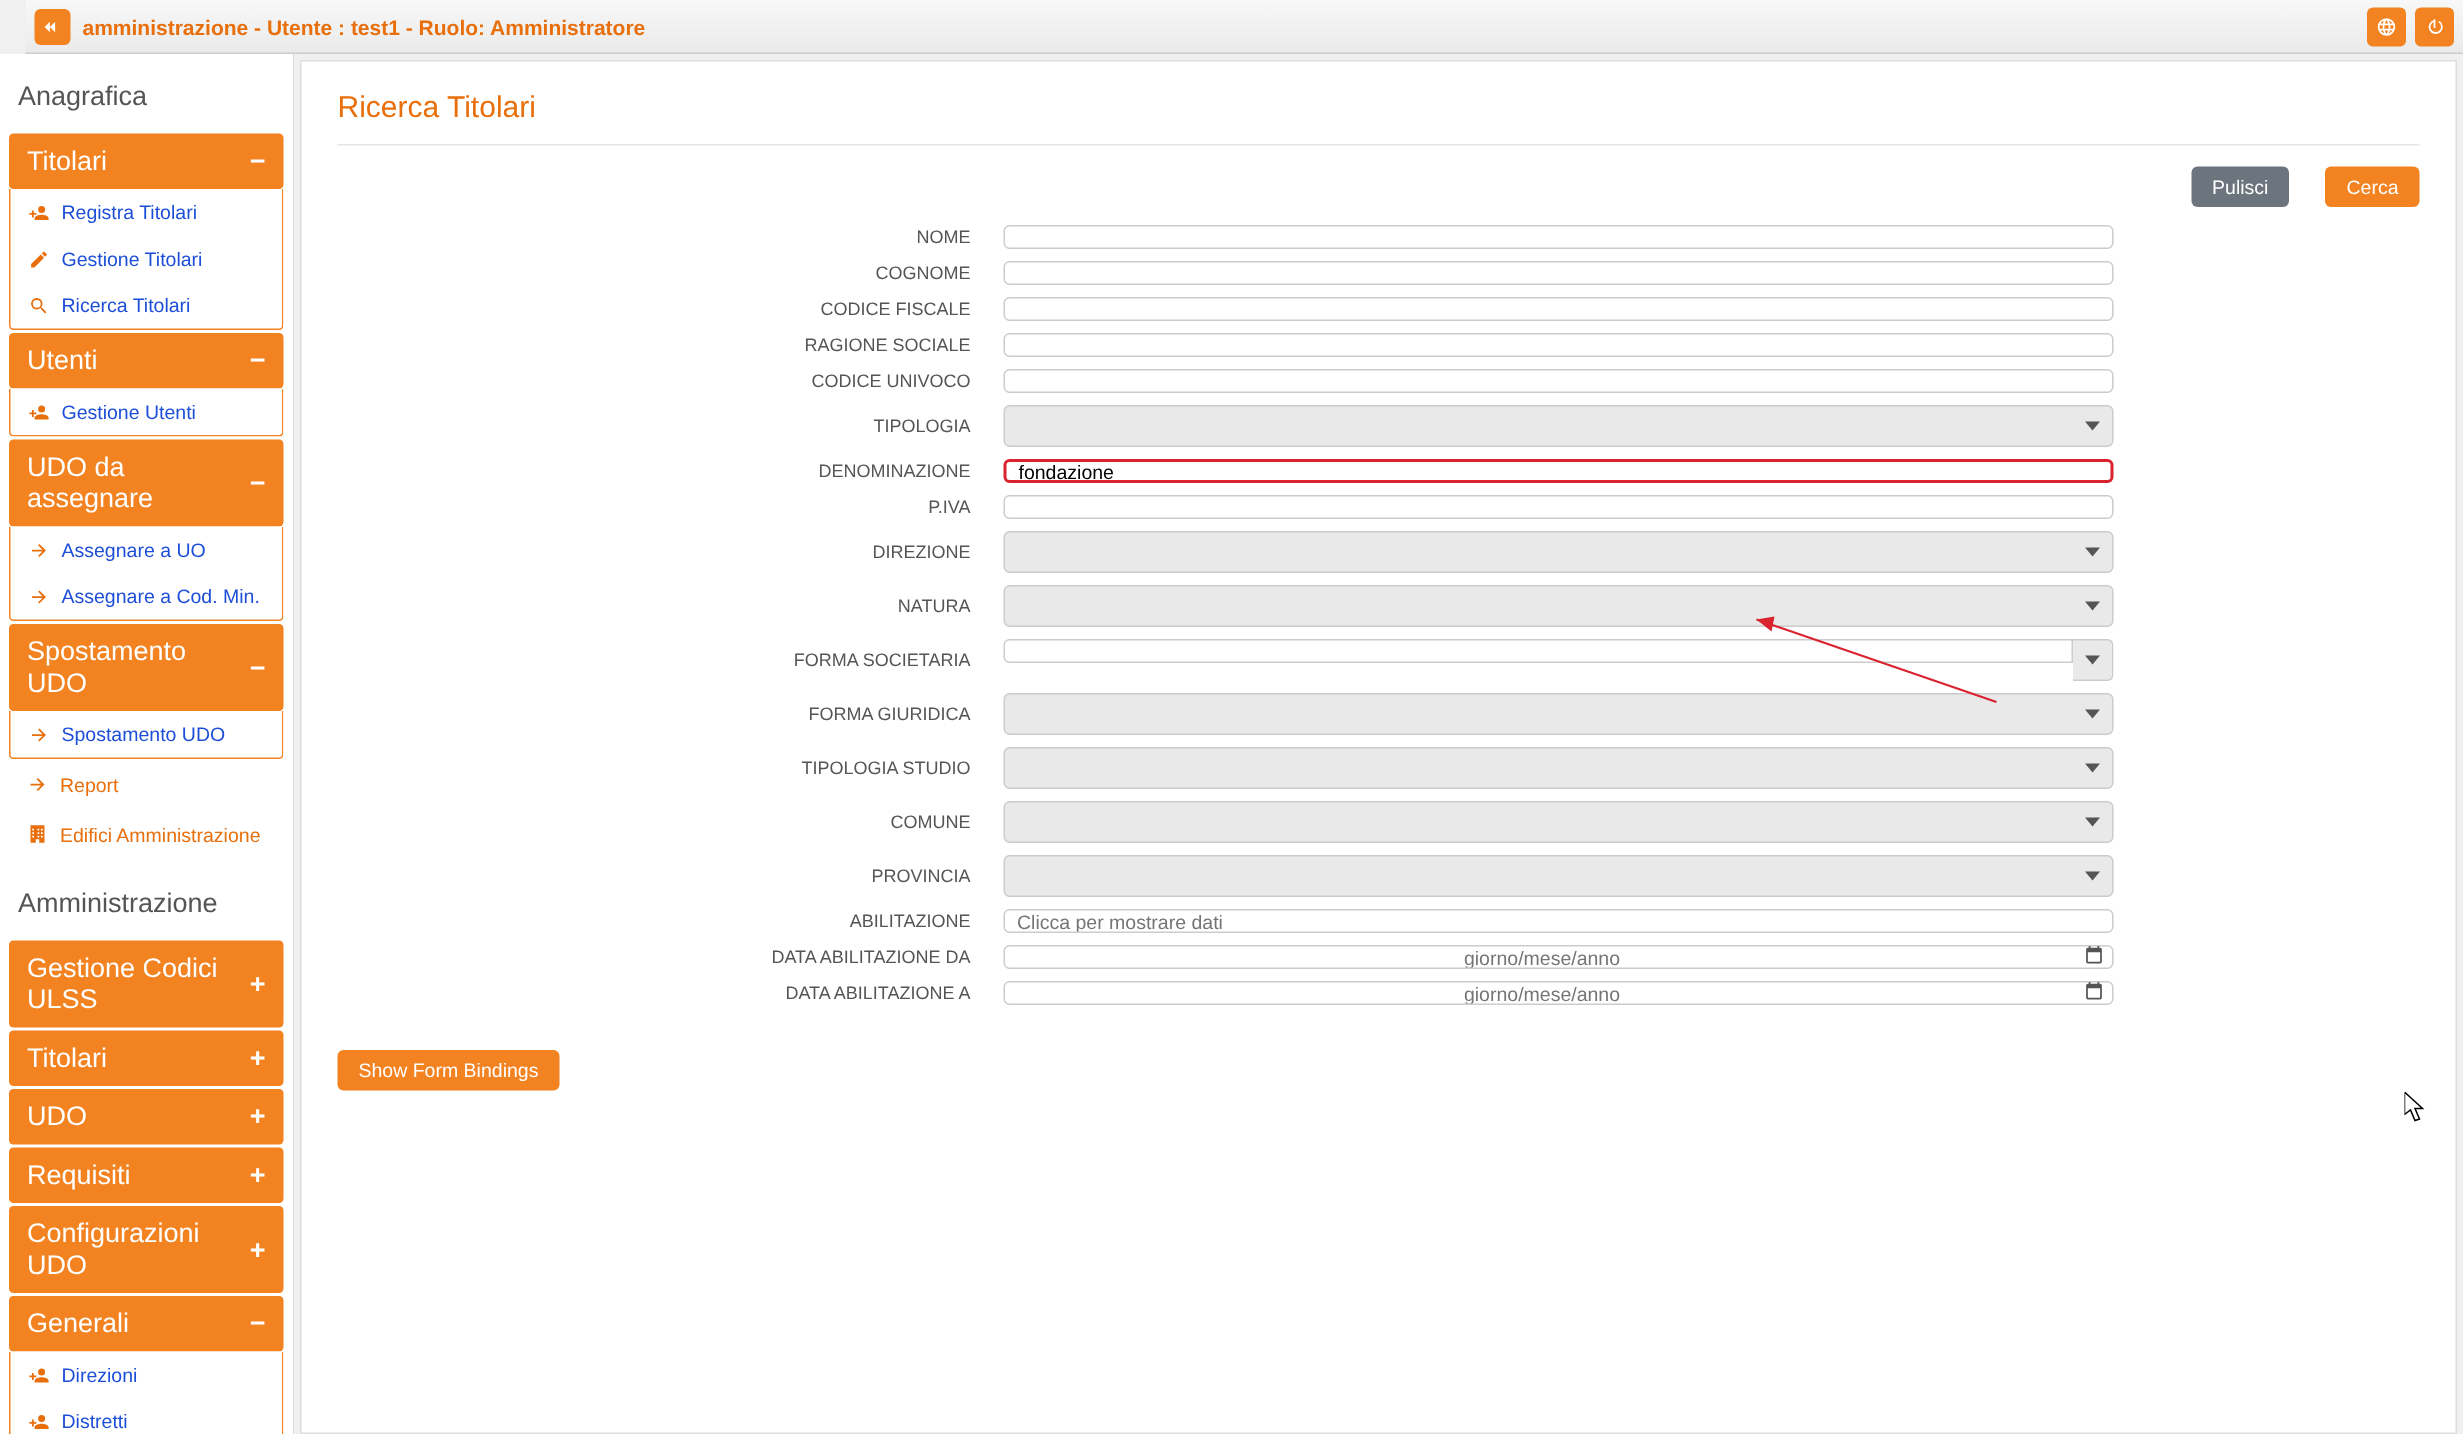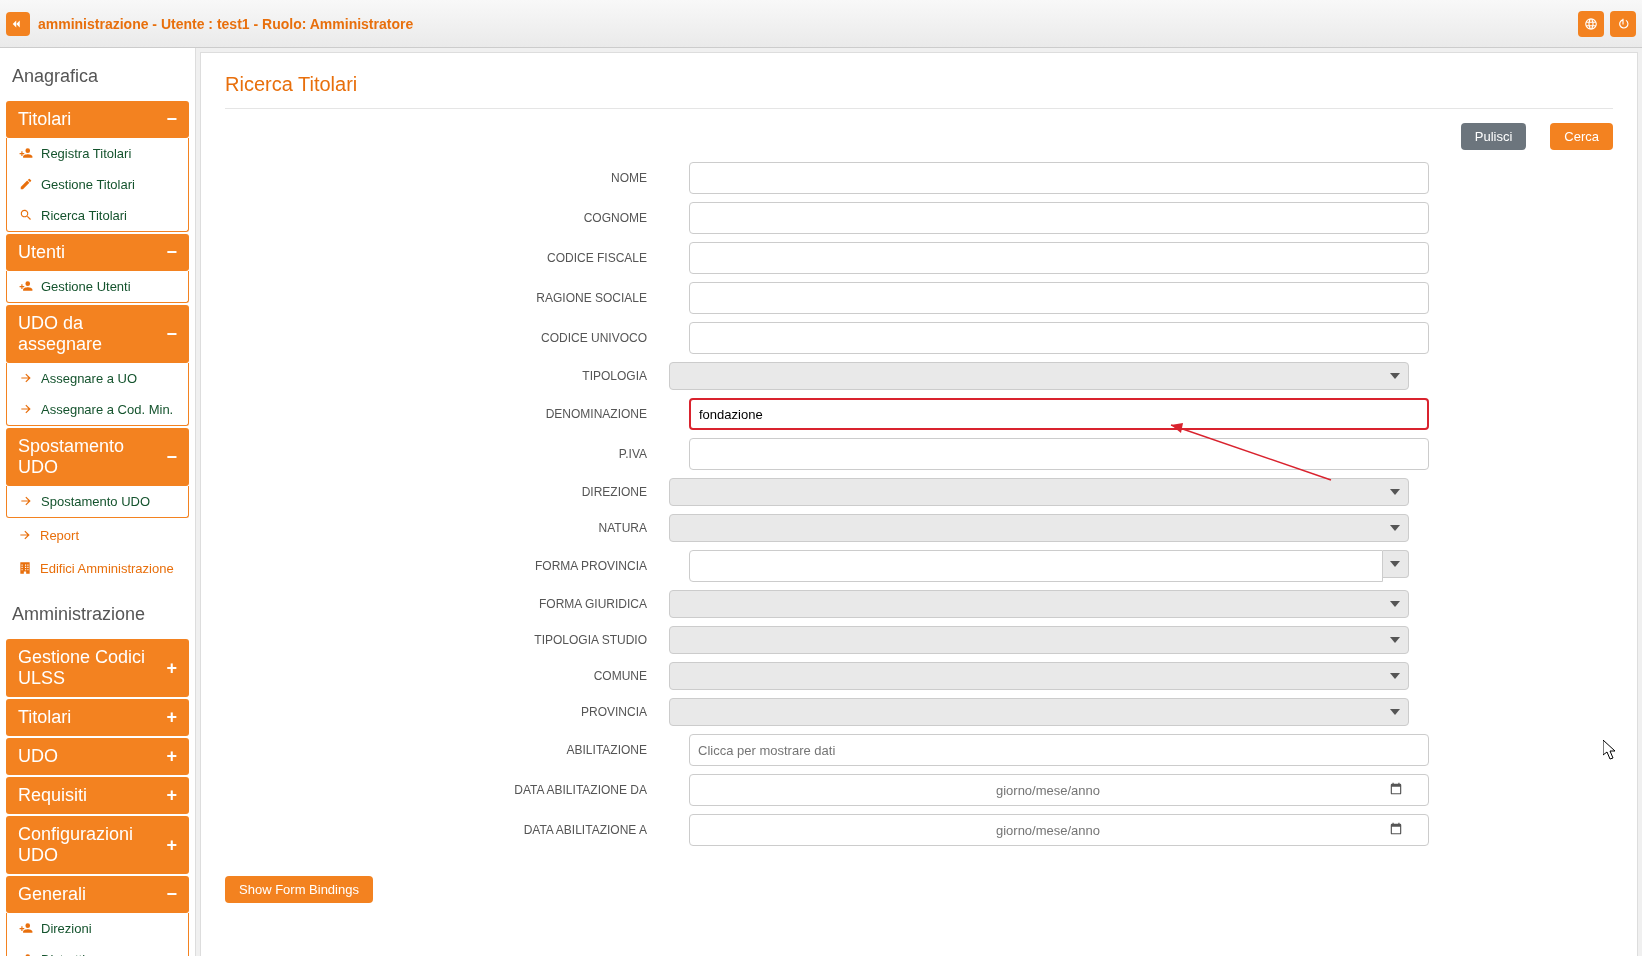--- a/index.html
+++ b/index.html
@@ -1,53 +1,53 @@
 <!DOCTYPE html>
 <html><head>
 <meta charset="utf-8">
 <style>
 * { box-sizing: border-box; margin: 0; padding: 0; }
 body { font-family: Arial, Helvetica, sans-serif; font-size: 13px; color: #333; background: #f0f0f0; overflow: hidden; }
-.topbar { height: 48px; background: linear-gradient(#f8f8f8, #eaeaea); border-bottom: 1px solid #ccc; display: flex; align-items: center; padding: 0 6px; }
+.topbar { height: 36px; background: linear-gradient(#f8f8f8, #eaeaea); border-bottom: 1px solid #ccc; display: flex; align-items: center; padding: 0 6px; margin-left: 17px; }
 .collapse-btn { width: 24px; height: 24px; background: #f38220; border-radius: 4px; display: flex; align-items: center; justify-content: center; margin-right: 8px; cursor: pointer; }
 .collapse-btn svg { fill: #fff; }
 .app-title { color: #e86f0c; font-weight: bold; font-size: 14px; }
 .topbar-right { margin-left: auto; display: flex; gap: 6px; }
 .top-icon-btn { width: 26px; height: 26px; background: #f38220; border-radius: 4px; display: flex; align-items: center; justify-content: center; cursor: pointer; }
 .top-icon-btn svg { fill: #fff; }
 
 .layout { display: flex; height: calc(100vh - 32px); }
 .sidebar { width: 196px; background: #fff; border-right: 1px solid #ddd; overflow-y: auto; position: relative; }
 .sidebar::-webkit-scrollbar { width: 10px; }
 .sidebar::-webkit-scrollbar-track { background: #f1f1f1; }
 .sidebar::-webkit-scrollbar-thumb { background: #c1c1c1; border-radius: 5px; }
 .section-title { font-size: 18px; color: #555; padding: 18px 12px 12px; }
 .accordion-header { background: #f38220; color: #fff; padding: 8px 12px; font-size: 18px; display: flex; justify-content: space-between; align-items: center; cursor: pointer; border-radius: 3px; margin: 2px 6px; }
 .accordion-header .toggle { font-weight: bold; }
 .accordion-body { border: 1px solid #f38220; border-top: none; border-radius: 0 0 3px 3px; margin: -2px 6px 2px; background: #fff; }
-.nav-item { padding: 8px 12px; color: #14532d; display: flex; align-items: flex-start; gap: 8px; cursor: pointer; font-size: 13px; }
+.nav-item { padding: 8px 12px; color: #1d4ed8; display: flex; align-items: center; gap: 8px; cursor: pointer; font-size: 13px; }
 .nav-item svg { fill: #e86f0c; width: 14px; height: 14px; flex-shrink: 0; }
 .nav-item-plain { padding: 8px 12px; color: #e86f0c; display: flex; gap: 8px; cursor: pointer; margin: 2px 6px; }
 .nav-item-plain svg { fill: #e86f0c; width: 14px; height: 14px; flex-shrink: 0; }
 
 .main { flex: 1; background: #fff; margin: 4px; border: 1px solid #ddd; overflow-y: auto; padding: 20px 24px 40px; position: relative; }
 .main::-webkit-scrollbar { width: 12px; }
 .main::-webkit-scrollbar-track { background: #f1f1f1; }
 .main::-webkit-scrollbar-thumb { background: #c1c1c1; border-radius: 6px; }
 .page-h1 { color: #e86f0c; font-size: 20px; font-weight: normal; padding-bottom: 12px; border-bottom: 1px solid #e5e5e5; margin-bottom: 14px; }
 .action-row { display: flex; justify-content: flex-end; gap: 24px; margin-bottom: 12px; }
 .btn { padding: 6px 14px; border-radius: 4px; border: none; cursor: pointer; font-size: 13px; color: #fff; }
 .btn-grey { background: #6c757d; }
 .btn-orange { background: #f38220; }
 
 .form-grid { max-width: 980px; margin: 0 auto; }
 .form-row { display: flex; align-items: center; margin-bottom: 8px; }
 .form-label { width: 240px; text-align: right; padding-right: 22px; font-size: 12px; color: #555; }
 .form-control-wrap { flex: 1; position: relative; }
-.tinput { width: 100%; height: 32px; padding: 4px 8px; border: 1px solid #ccc; border-radius: 4px; font-size: 13px; background: #fff; margin-left: 20px; }
+.tinput { width: 100%; height: 16px; padding: 4px 8px; border: 1px solid #ccc; border-radius: 4px; font-size: 13px; background: #fff; }
 .tinput.highlight { border: 2px solid #d9232e; }
 .dd { width: 100%; height: 28px; border: 1px solid #ccc; border-radius: 4px; background: #e9e9e9; display: flex; align-items: center; justify-content: flex-end; padding: 0 8px; cursor: pointer; }
 .dd svg { fill: #555; width: 10px; height: 10px; }
 .combo { display: flex; width: 100%; }
 .combo .tinput { border-top-right-radius: 0; border-bottom-right-radius: 0; }
 .combo-btn { width: 28px; height: 28px; border: 1px solid #ccc; border-left: none; border-radius: 0 4px 4px 0; background: #e9e9e9; display: flex; align-items: center; justify-content: center; cursor: pointer; }
 .combo-btn svg { fill: #555; width: 10px; height: 10px; }
 .date-wrap { position: relative; }
 .date-wrap .tinput { padding-right: 30px; text-align: center; }
 .date-icon { position: absolute; right: 6px; top: 50%; transform: translateY(-50%); cursor: pointer; }
@@ -276,21 +276,21 @@
           <div class="form-label">NATURA</div>
           <div class="form-control-wrap">
             <div class="dd">
               <svg viewBox="0 0 10 6">
                 <path d="M0 0l5 6 5-6z"></path>
               </svg>
             </div>
           </div>
         </div>
       <div class="form-row">
-          <div class="form-label">FORMA PROVINCIA</div>
+          <div class="form-label">FORMA SOCIETARIA</div>
           <div class="form-control-wrap">
             <div class="combo">
               <input class="tinput" style="">
               <div class="combo-btn">
                 <svg viewBox="0 0 10 6">
                   <path d="M0 0l5 6 5-6z"></path>
                 </svg>
               </div>
             </div>
           </div>

